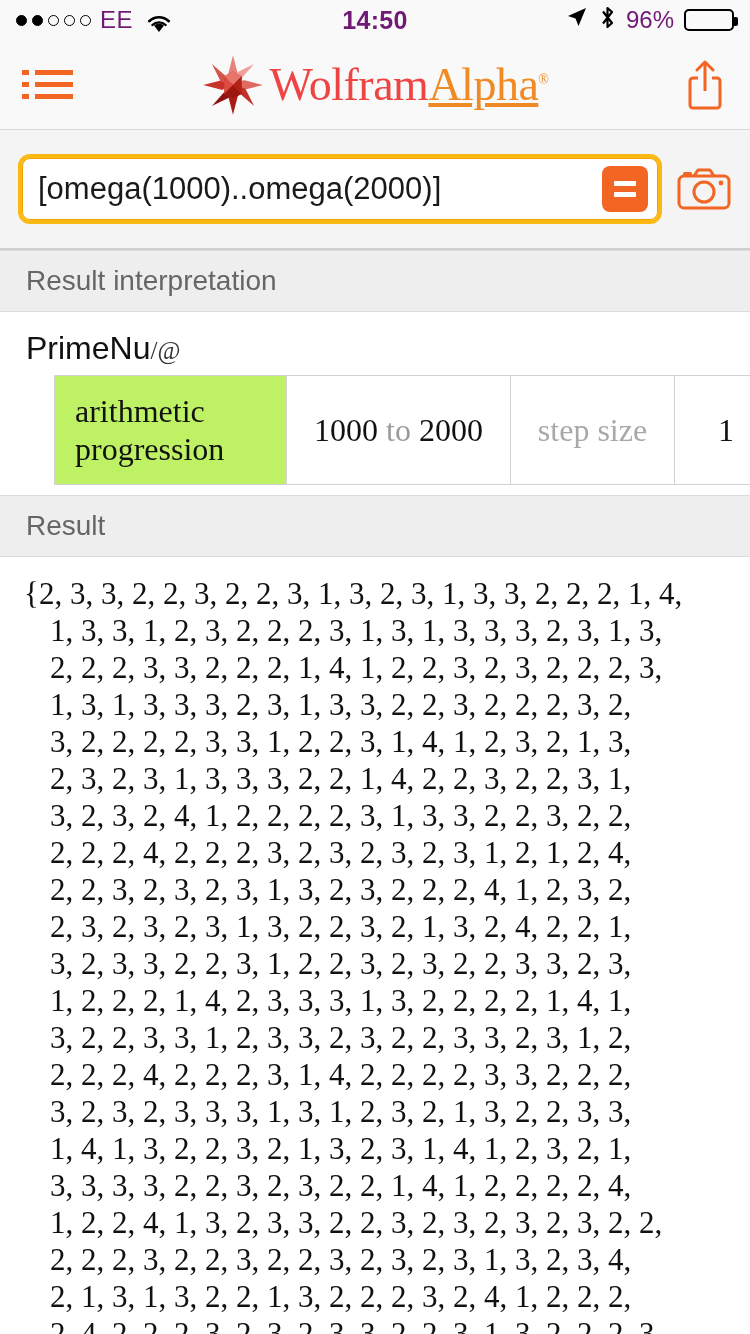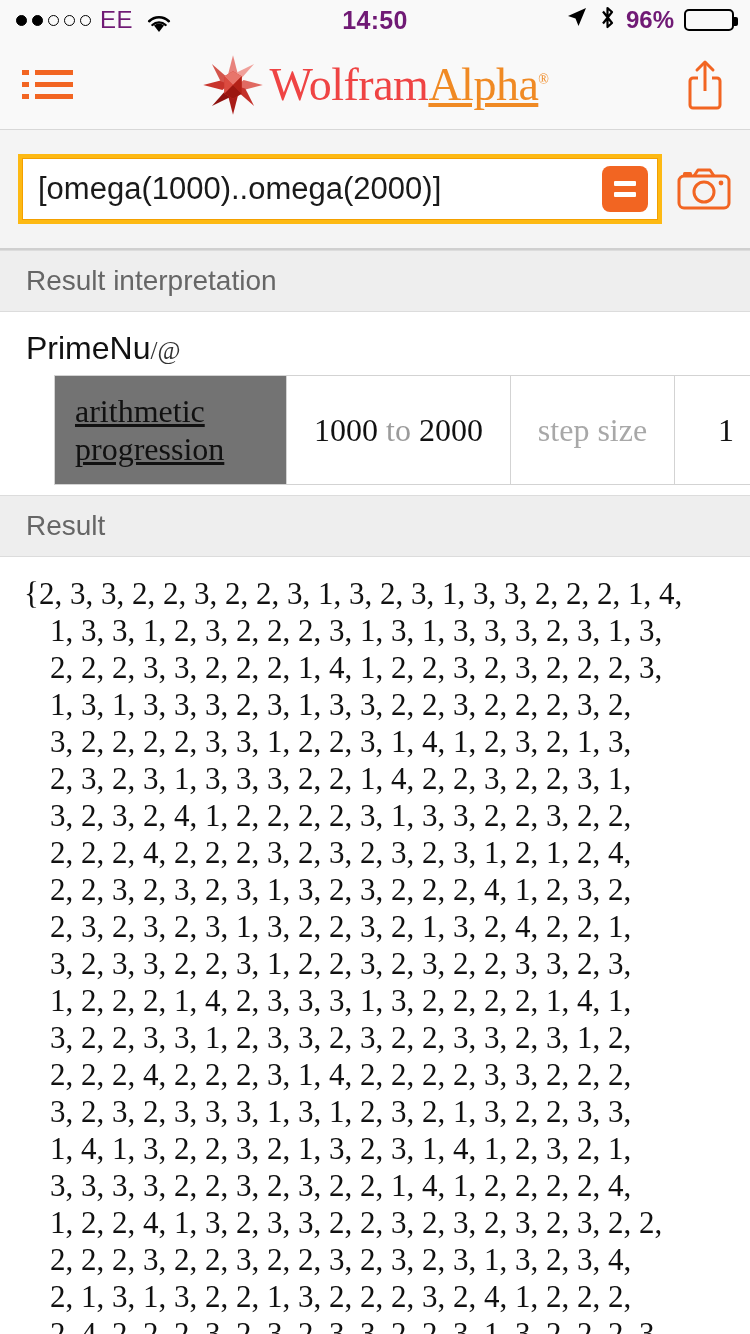--- a/index.html
+++ b/index.html
@@ -36,21 +36,21 @@
   }
   .battery-shell {
     width: 50px; height: 22px; border: 2px solid #000;
     border-radius: 5px; padding: 2px; position: relative;
   }
   .battery-fill { height: 100%; background: #000; border-radius: 2px; }
   .battery-nub {
     position: absolute; right: -6px; top: 6px;
     width: 4px; height: 9px; background: #000; border-radius: 0 2px 2px 0;
   }
-  .pct { font-size: 24px; font-weight: 700; }
+  .pct { font-size: 24px; font-weight: 400; }
 
   
   .app-header {
     height: 90px; background: #f9f9f9;
     display: flex; align-items: center;
     padding: 0 22px;
     border-bottom: 1px solid #d8d8d8;
     position: relative;
   }
   .menu-icon { width: 60px; cursor: pointer; }
@@ -73,21 +73,21 @@
   .search-area {
     height: 120px; background: #f4f4f4;
     display: flex; align-items: center;
     padding: 0 18px; gap: 14px;
     border-bottom: 2px solid #cfcfcf;
   }
   .search-field {
     flex: 1; height: 70px;
     background: #fff;
     border: 4px solid #fdb913;
-    border-radius: 0;
+    border-radius: 12px;
     display: flex; align-items: center;
     padding: 0 10px 0 16px;
     box-shadow: 0 0 0 1px #f3a000 inset;
   }
   .search-value {
     flex: 1; font-size: 31px; color: #1a1a1a;
     white-space: nowrap; overflow: hidden;
     font-family: "Liberation Sans", sans-serif;
   }
   .equals-btn {
@@ -129,21 +129,21 @@
     font-family: "Liberation Serif", serif;
   }
   .cell {
     border-right: 1px solid #d3d3d3;
     display: flex; align-items: center;
     padding: 14px 20px;
     min-height: 108px;
     font-size: 32px; color: #111;
   }
   .cell:last-child { border-right: none; }
-  .cell-label { background: #737373; width: 232px; line-height: 1.2; text-decoration: underline; }
+  .cell-label { background: #bef264; width: 232px; line-height: 1.2; }
   .cell-range { width: 224px; justify-content: center; white-space: nowrap; }
   .cell-range .to { color: #9b9b9b; margin: 0 8px; }
   .cell-step { width: 164px; justify-content: center; color: #a8a8a8; }
   .cell-one { flex: 1; justify-content: center; }
 
   
   .result-body {
     background: #fff;
     padding: 18px 20px 0 24px;
     font-family: "Liberation Serif", serif;

